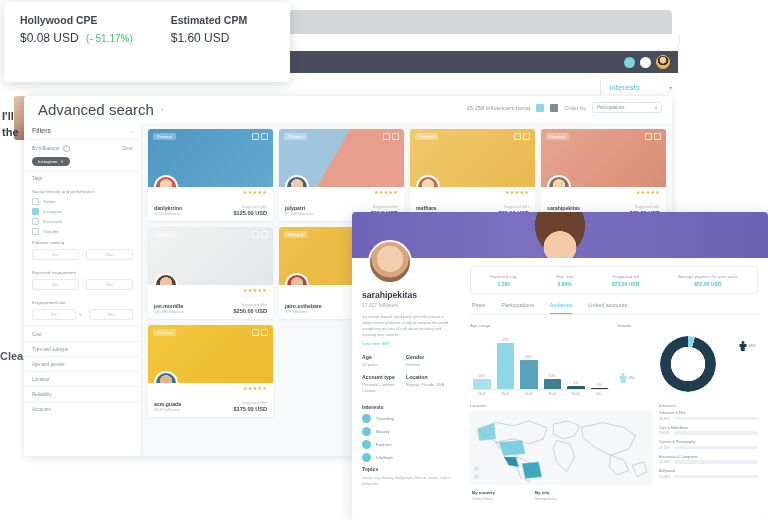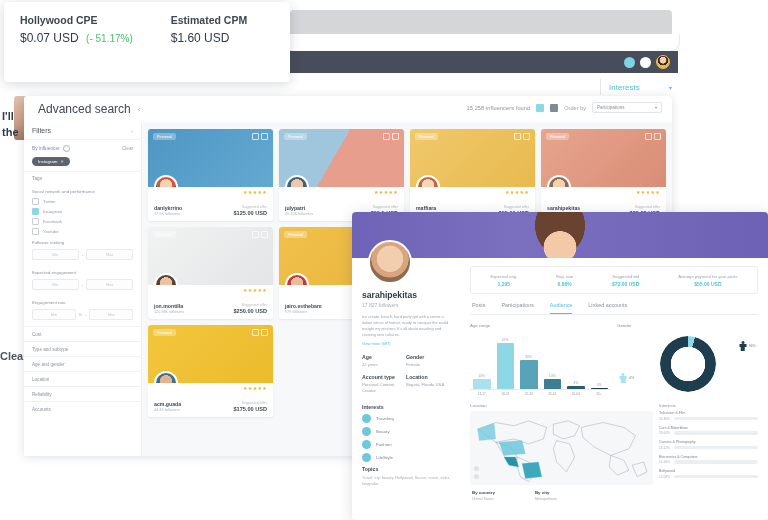--- a/index.html
+++ b/index.html
@@ -55,21 +55,21 @@
   
   .search-win{
     position:absolute;left:24px;top:96px;width:648px;height:360px;
     background:#ffffff;border-radius:3px;
     box-shadow:0 1px 10px rgba(30,40,60,.15);
   }
   .search-head{
     height:26px;display:flex;align-items:center;padding:0 14px;box-sizing:border-box;
     gap:7px;
   }
-  .search-head .title{font-size:12px;color:#3f4a55;}
+  .search-head .title{font-size:15px;color:#3f4a55;}
   .search-head .chev{font-size:8px;color:#9aa4ad;}
 
   .results-bar{
     position:absolute;right:10px;top:6px;display:flex;align-items:center;gap:6px;
     font-size:5.6px;color:#8a939c;
   }
   .results-bar .found{letter-spacing:.1px;}
   .vm{width:8px;height:8px;border-radius:1px;display:inline-block;}
   .vm.grid{background:#8ed8e6;}
   .vm.list{background:#7f8a95;}
@@ -545,21 +545,21 @@
           </div>
         </div>
     </div>
   </div>
 
   <div class="est">
     <div class="est-row">
       <div>
         <div class="est-lbl">Hollywood CPE</div>
         <div class="est-val">
-          <span>$0.07 USD</span>
+          <span>$0.08 USD</span>
           <span class="est-delta">(- 51.17%)</span>
         </div>
       </div>
       <div>
         <div class="est-lbl">Estimated CPM</div>
         <div class="est-val">$1.60 USD</div>
       </div>
     </div>
   </div>
 

